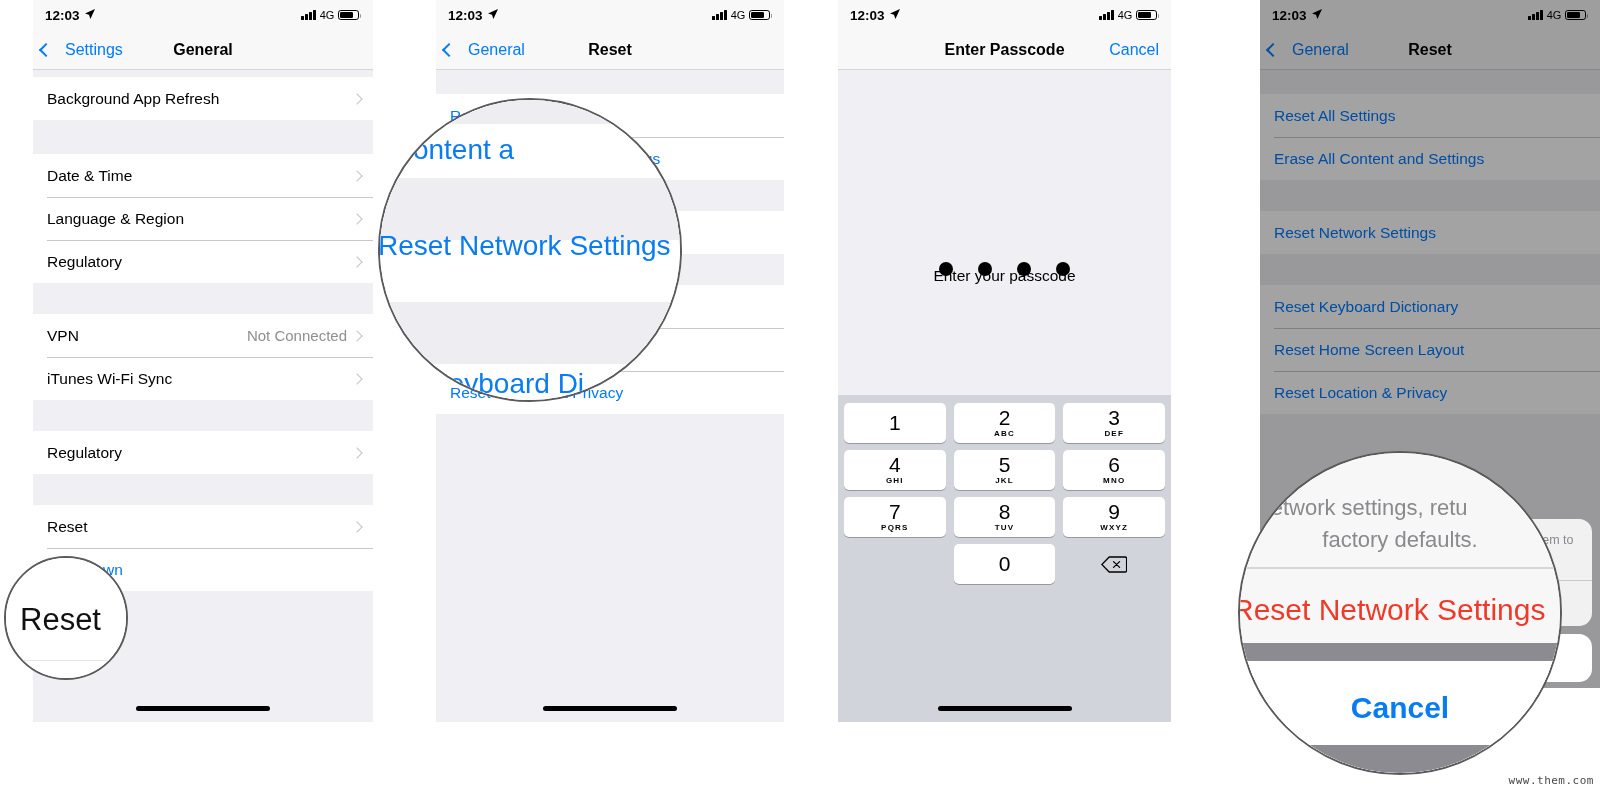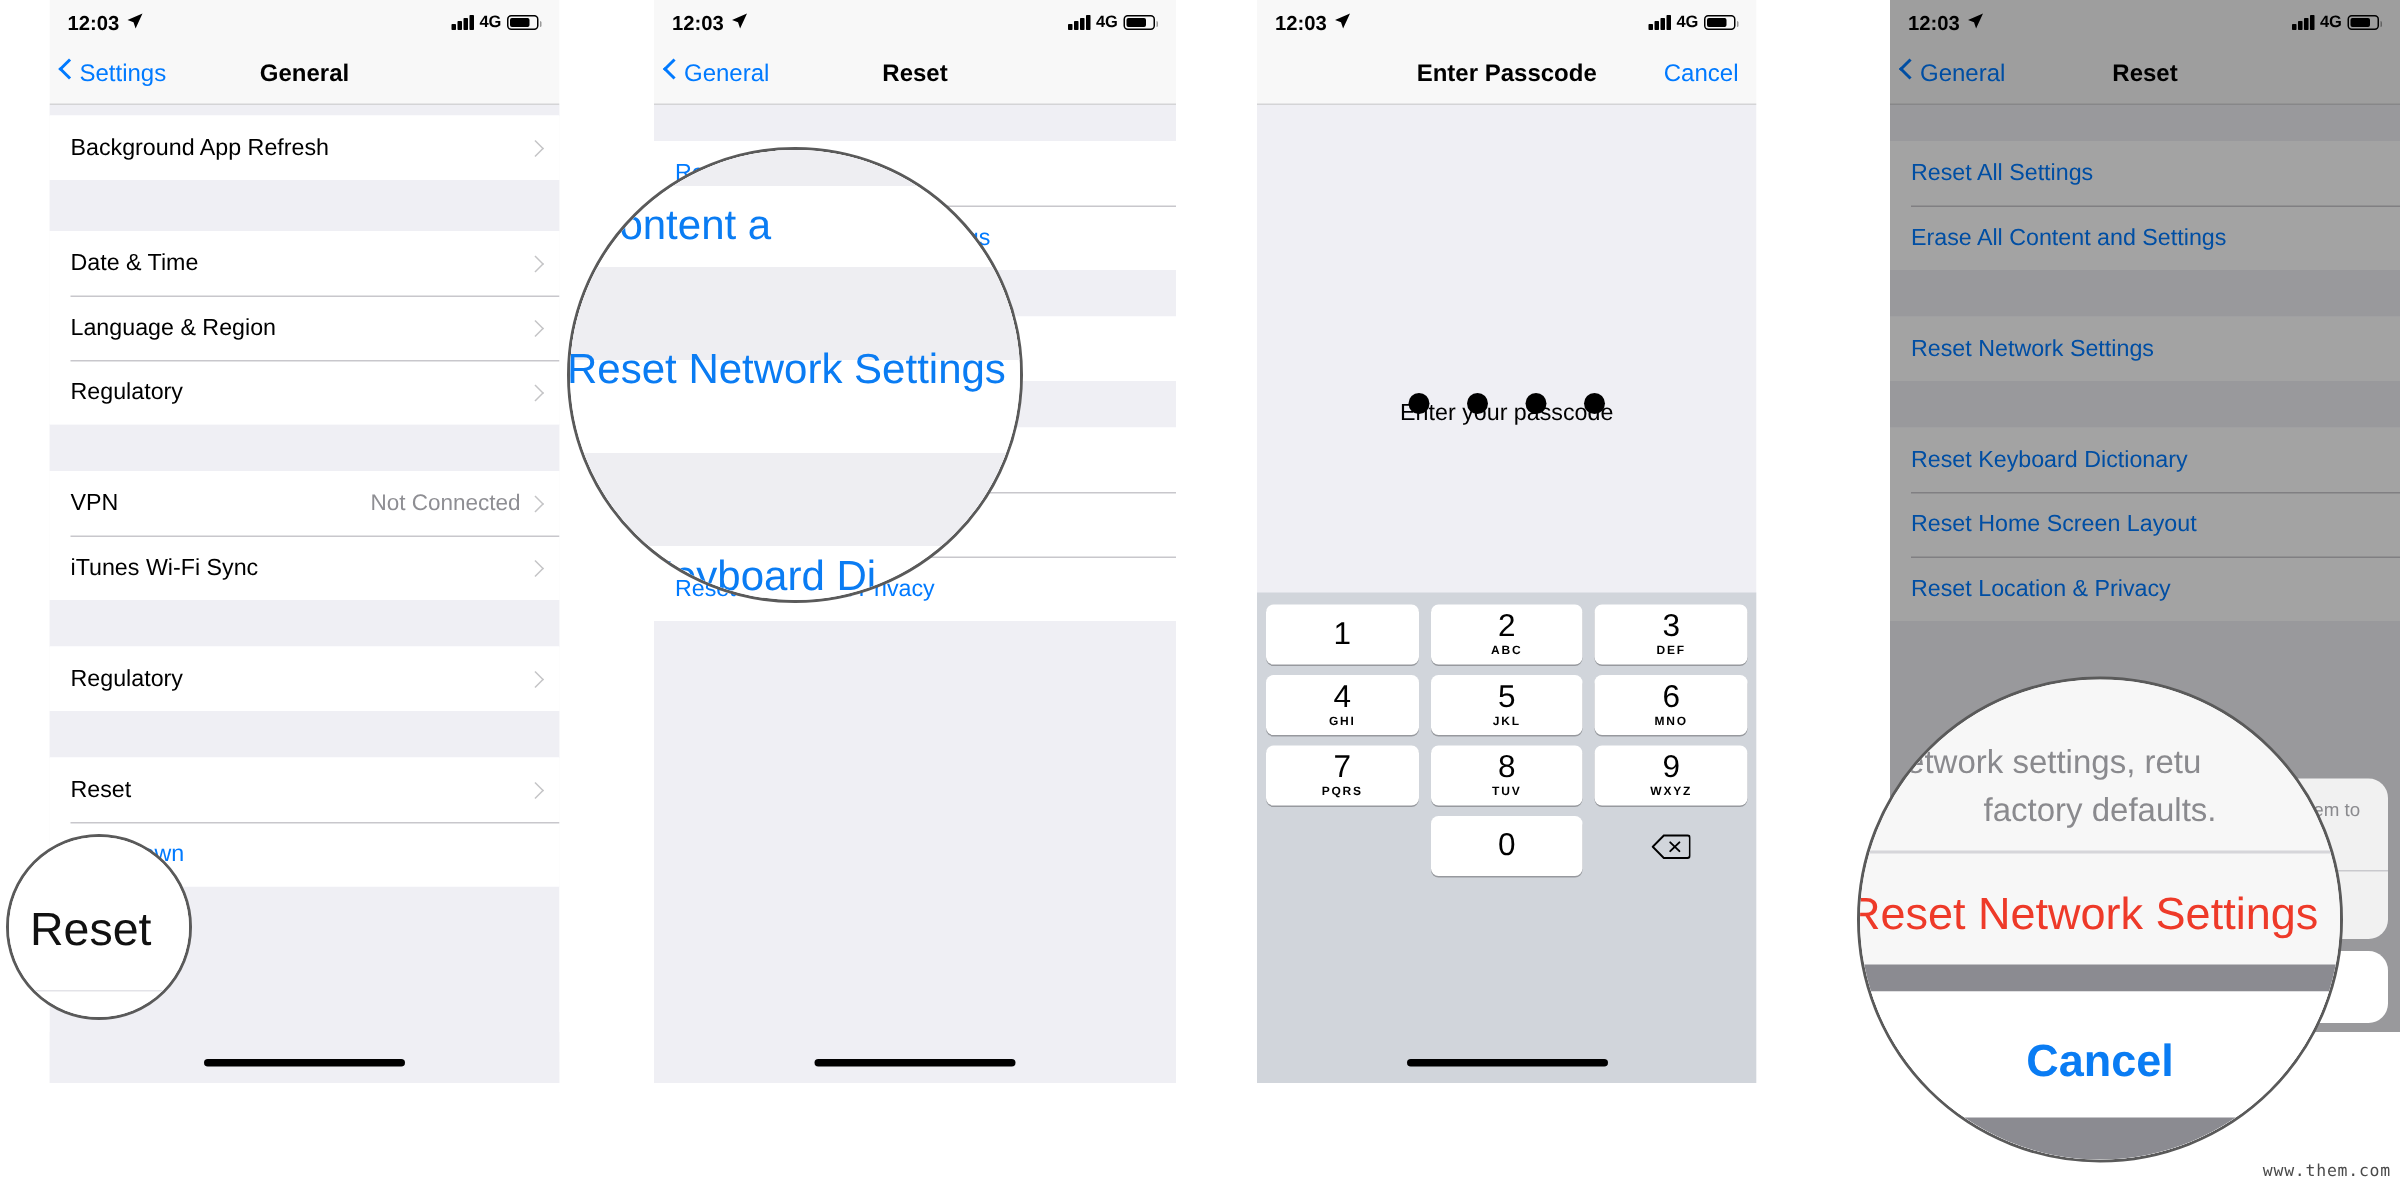--- a/index.html
+++ b/index.html
@@ -29,34 +29,34 @@
   }
   .sb-left { display:flex; align-items:center; gap:4px; }
   .loc-arrow { display:inline-block; }
   .sb-right { display:flex; align-items:center; gap:4px; }
   .bars { display:flex; align-items:flex-end; gap:1.5px; height:10px; }
   .bars i { display:block; width:2.5px; background:#000; border-radius:.5px; }
   .bars i:nth-child(1){height:4px}
   .bars i:nth-child(2){height:6px}
   .bars i:nth-child(3){height:8px}
   .bars i:nth-child(4){height:10px}
-  .net { font-size:11px; font-weight:bold; letter-spacing:-.2px; }
+  .net { font-size:11px; font-weight:normal; letter-spacing:-.2px; }
   .batt { position:relative; width:21px; height:10.5px; border:1.3px solid #000; border-radius:2.8px; }
   .batt::after{ content:""; position:absolute; right:-3.4px; top:3px; width:1.8px; height:4px;
     background:#9a9a9a; border-radius:0 1px 1px 0;}
   .batt b{ position:absolute; left:1.2px; top:1.2px; bottom:1.2px; width:13px; background:#000; border-radius:1.3px; display:block;}
 
   
   .navbar {
     position: relative; height: 40px; background:#f8f8f8;
     border-bottom: .5px solid #d4d4d6;
     display:flex; align-items:center;
   }
-  .nav-back { display:flex; align-items:flex-start; color:#007aff; font-size:16px;
-              padding-left:8px; gap:0; }
+  .nav-back { display:flex; align-items:center; color:#007aff; font-size:16px;
+              padding-left:8px; gap:12px; }
   .chev { width:10px; height:10px; border-left:2.4px solid currentColor; border-bottom:2.4px solid currentColor;
           transform: rotate(45deg); display:inline-block; margin-right:2px; }
   .nav-title { position:absolute; left:0; right:0; text-align:center;
                font-size:16px; font-weight:bold; color:#000; pointer-events:none; }
   .nav-right { margin-left:auto; padding-right:12px; color:#007aff; font-size:16px; }
 
   
   .tbl-bg { background:#efeff4; }
   .grp { background:#ffffff; }
   .gap { background:#efeff4; }

